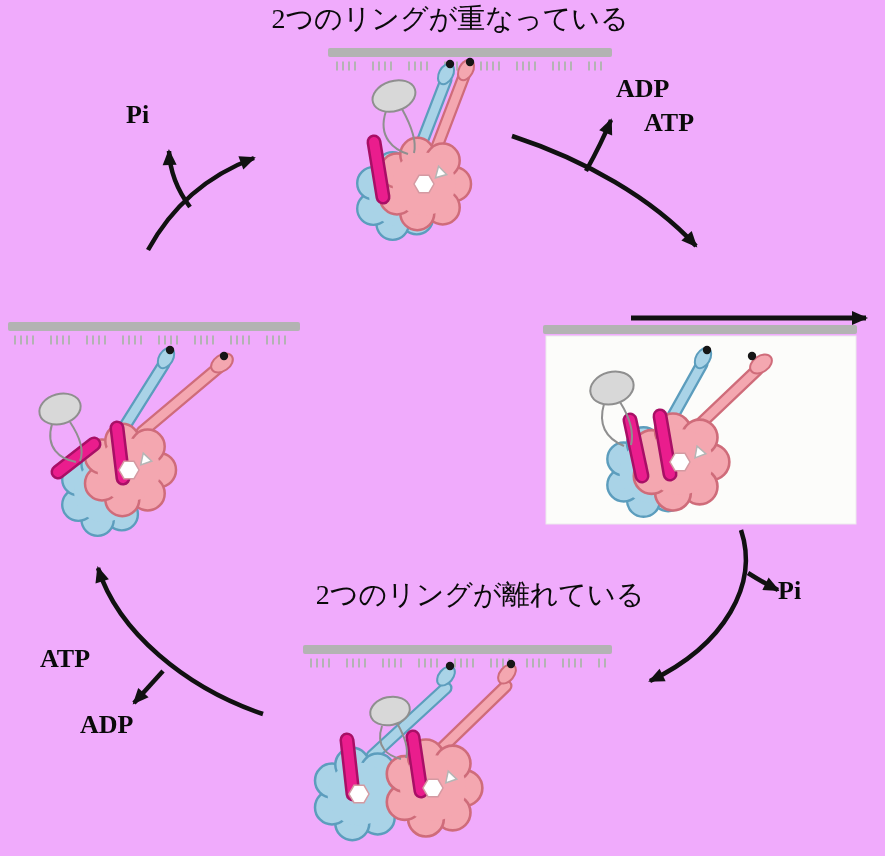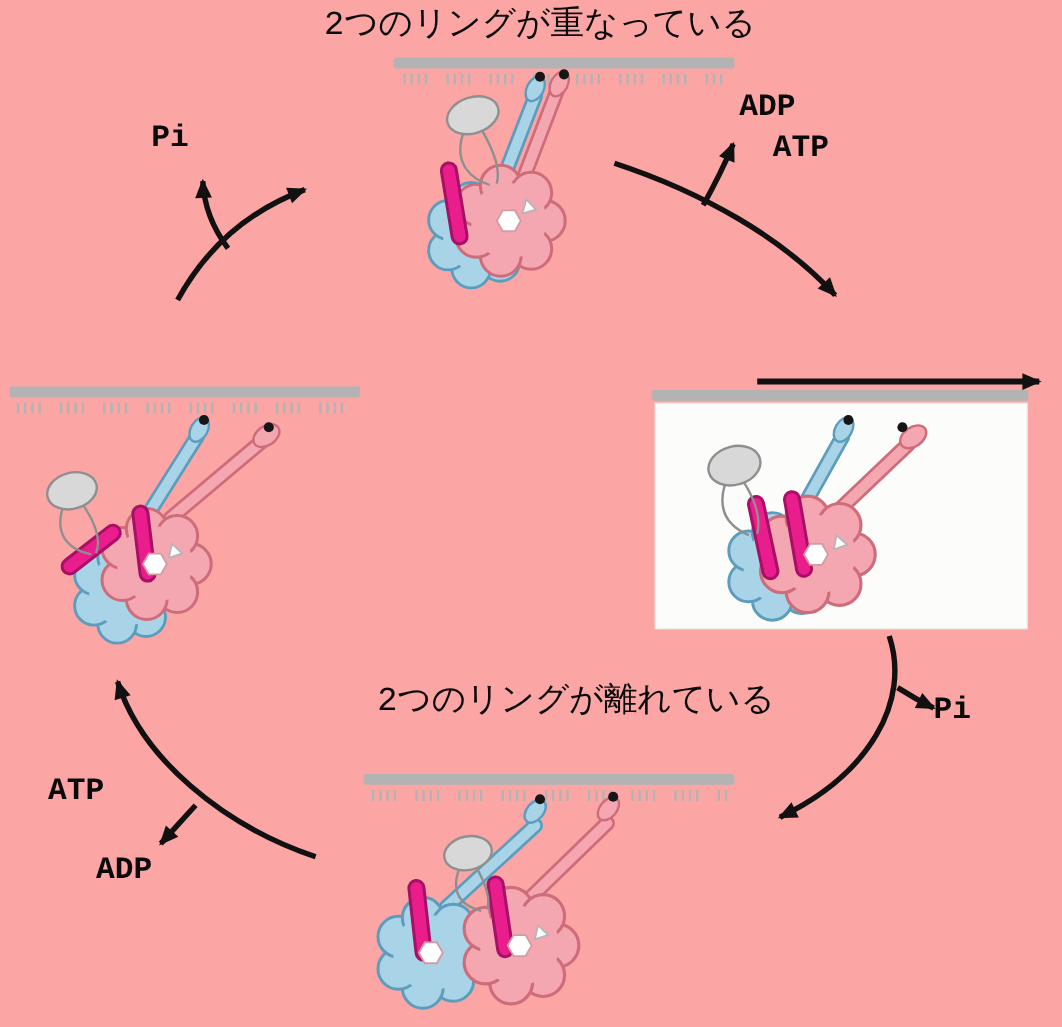--- a/index.html
+++ b/index.html
@@ -1,17 +1,17 @@
 <!DOCTYPE html>
 <html style="--pink: #f4a7b0; --pink-outline: #cf6c7a; --blue: #a9d3e7; --blue-outline: #5c9dbd; --magenta: #ea1d8d; --magenta-outline: #a80f66; --gray-oval: #d8d8d8; --gray-oval-outline: #8f8f8f; --track: #b3b3b3; --arrow: #111111;"><head>
 <meta charset="utf-8">
 <style>
   html,body{margin:0;padding:0;background:#fff;}
-  .stage{position:relative;width:885px;height:856px;background:#fca5a5;overflow:hidden;
-         font-family:Liberation Mono, monospace;}
+  .stage{position:relative;width:885px;height:856px;background:#f0abfc;overflow:hidden;
+         font-family:Liberation Serif, serif;}
   .stage svg{position:absolute;left:0;top:0;}
   .lbl{position:absolute;color:#0a0a0a;white-space:nowrap;}
   .cap{font-size:28px;font-weight:500;text-align:center;}
   .chem{font-size:26px;font-weight:600;}
   .dir{font-size:27px;font-weight:700;letter-spacing:9px;text-align:center;width:252px;}
 
   
   .track{fill:var(--track);}
   .ticks{stroke:var(--track);stroke-width:9;fill:none;}
   .blue-ring{fill:var(--blue);stroke:var(--blue-outline);stroke-width:2.5;}
@@ -179,19 +179,19 @@
 
   <div class="lbl chem" style="left:126px;top:100px;">Pi</div>
 
   <div class="lbl chem" style="left:616px;top:74px;">ADP</div>
 
   <div class="lbl chem" style="left:644px;top:108px;">ATP</div>
 
 
   <div class="lbl chem" style="left:778px;top:576px;">Pi</div>
 
-  <div class="lbl cap" style="left:290px;top:564px;width:380px;">2つのリングが離れている</div>
+  <div class="lbl cap" style="left:290px;top:576px;width:380px;">2つのリングが離れている</div>
 
   <div class="lbl chem" style="left:40px;top:644px;">ATP</div>
 
   <div class="lbl chem" style="left:80px;top:710px;">ADP</div>
 
 </div>
 
 </body></html>

